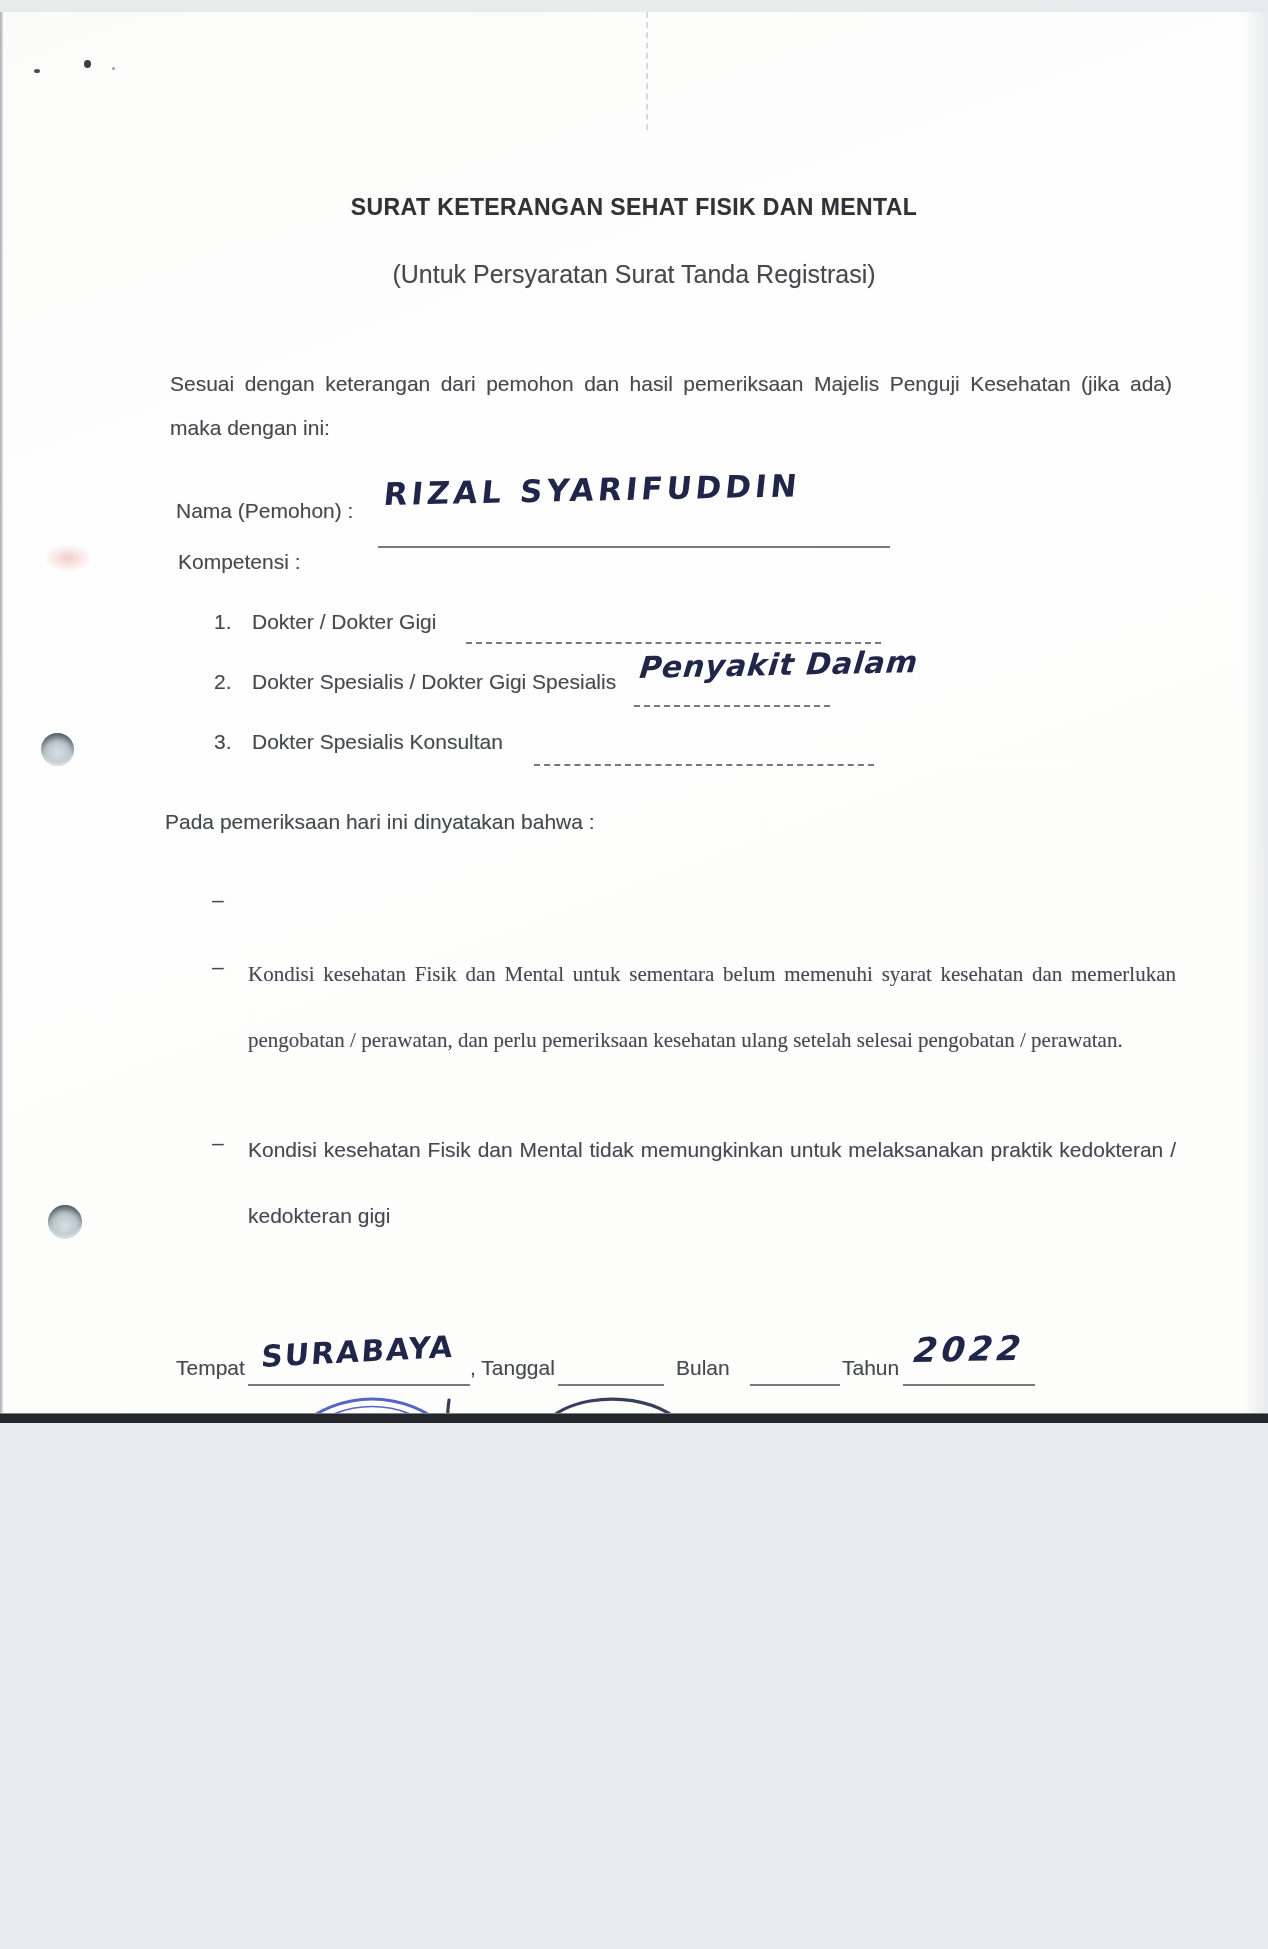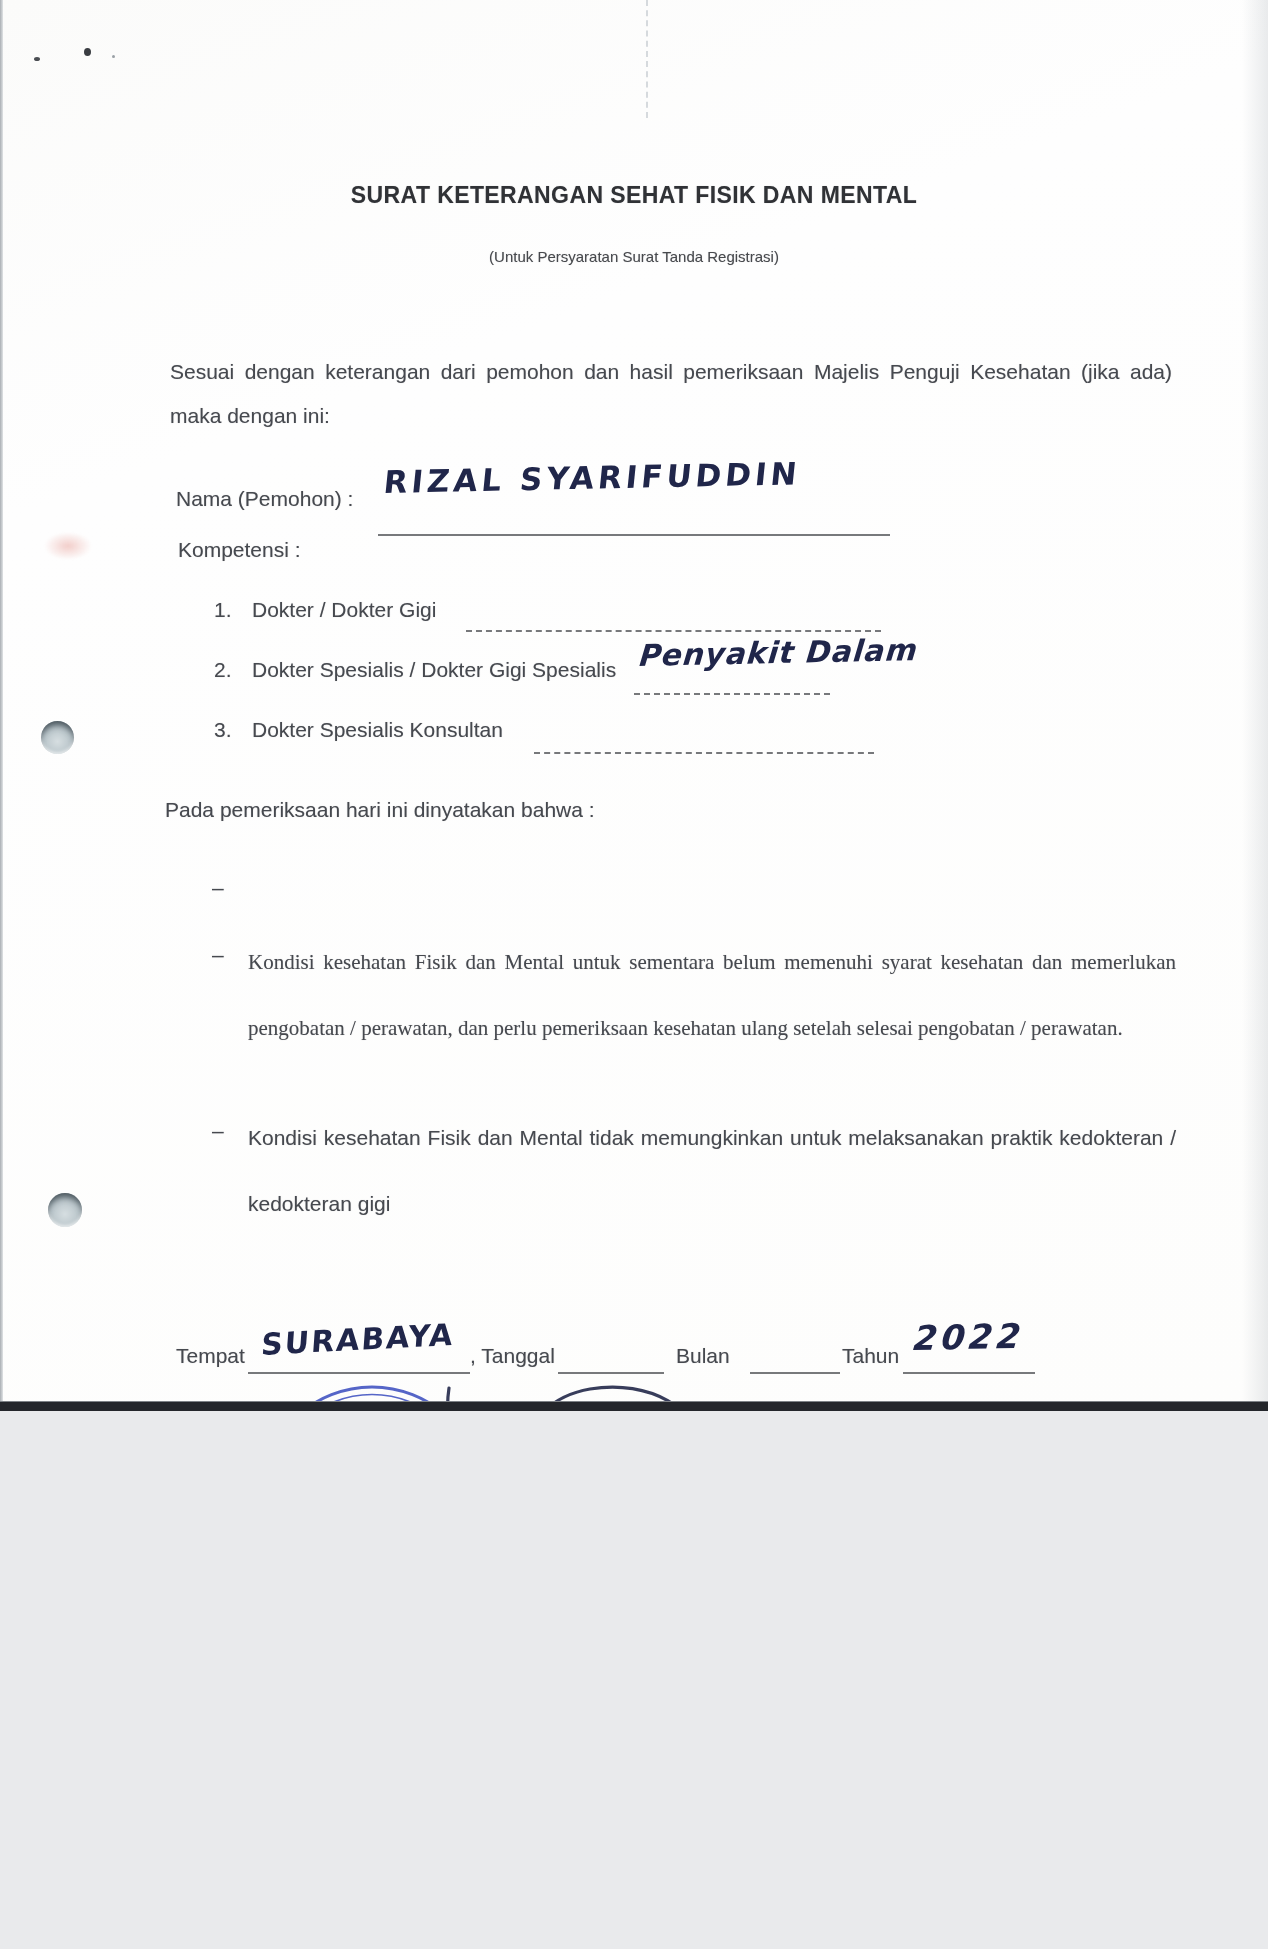--- a/index.html
+++ b/index.html
@@ -1,26 +1,26 @@
 <!DOCTYPE html>
 <html><head>
 <meta charset="utf-8">
 <style>
   html,body { margin:0; padding:0; background:#e9eaec; }
   .page {
-    position:relative; width:1268px; height:1411px; margin:0 auto;
+    position:relative; width:1268px; height:1411px; margin:12px auto;
     background:linear-gradient(160deg,#fbfbfa 0%,#fefefe 28%,#fdfdfc 100%);
     overflow:hidden;
     font-family:"Liberation Sans","DejaVu Sans",sans-serif;
     color:#44474d;
   }
   .print { position:absolute; font-size:21px; color:#46494f; text-shadow:0 0 1px rgba(95,95,100,.35); white-space:nowrap; z-index:2;text-align:center; }
   .para  { position:absolute; font-size:21px; color:#46494f; text-shadow:0 0 1px rgba(95,95,100,.35); z-index:2; }
   .title { font-size:23px; font-weight:600; color:#303236; letter-spacing:.4px; left:0; right:0; text-align:center; }
-  .subtitle { font-size:15px; color:#47494d; left:0; right:0; text-align:center; }
+  .subtitle { font-size:25px; color:#47494d; left:0; right:0; text-align:center; }
   .hw {
     position:absolute; z-index:2;
     font-family:"DejaVu Sans",sans-serif; color:#20264a; font-weight:600;
     transform:rotate(-1.2deg) skewX(-7deg); transform-origin:left bottom;
     white-space:nowrap;
   }
   .blank { position:absolute; height:0; border-bottom:2px solid #4a4c50; opacity:.75; z-index:1; }
   .blank.dash { border-bottom-style:dashed; }
   .stamp-svg { position:absolute; left:242px; top:1367px; width:260px; height:260px; z-index:3; mix-blend-mode:multiply; opacity:.9; }
   .sig-svg { position:absolute; left:0; top:0; width:1268px; height:1949px; z-index:4; mix-blend-mode:multiply; pointer-events:none; }

